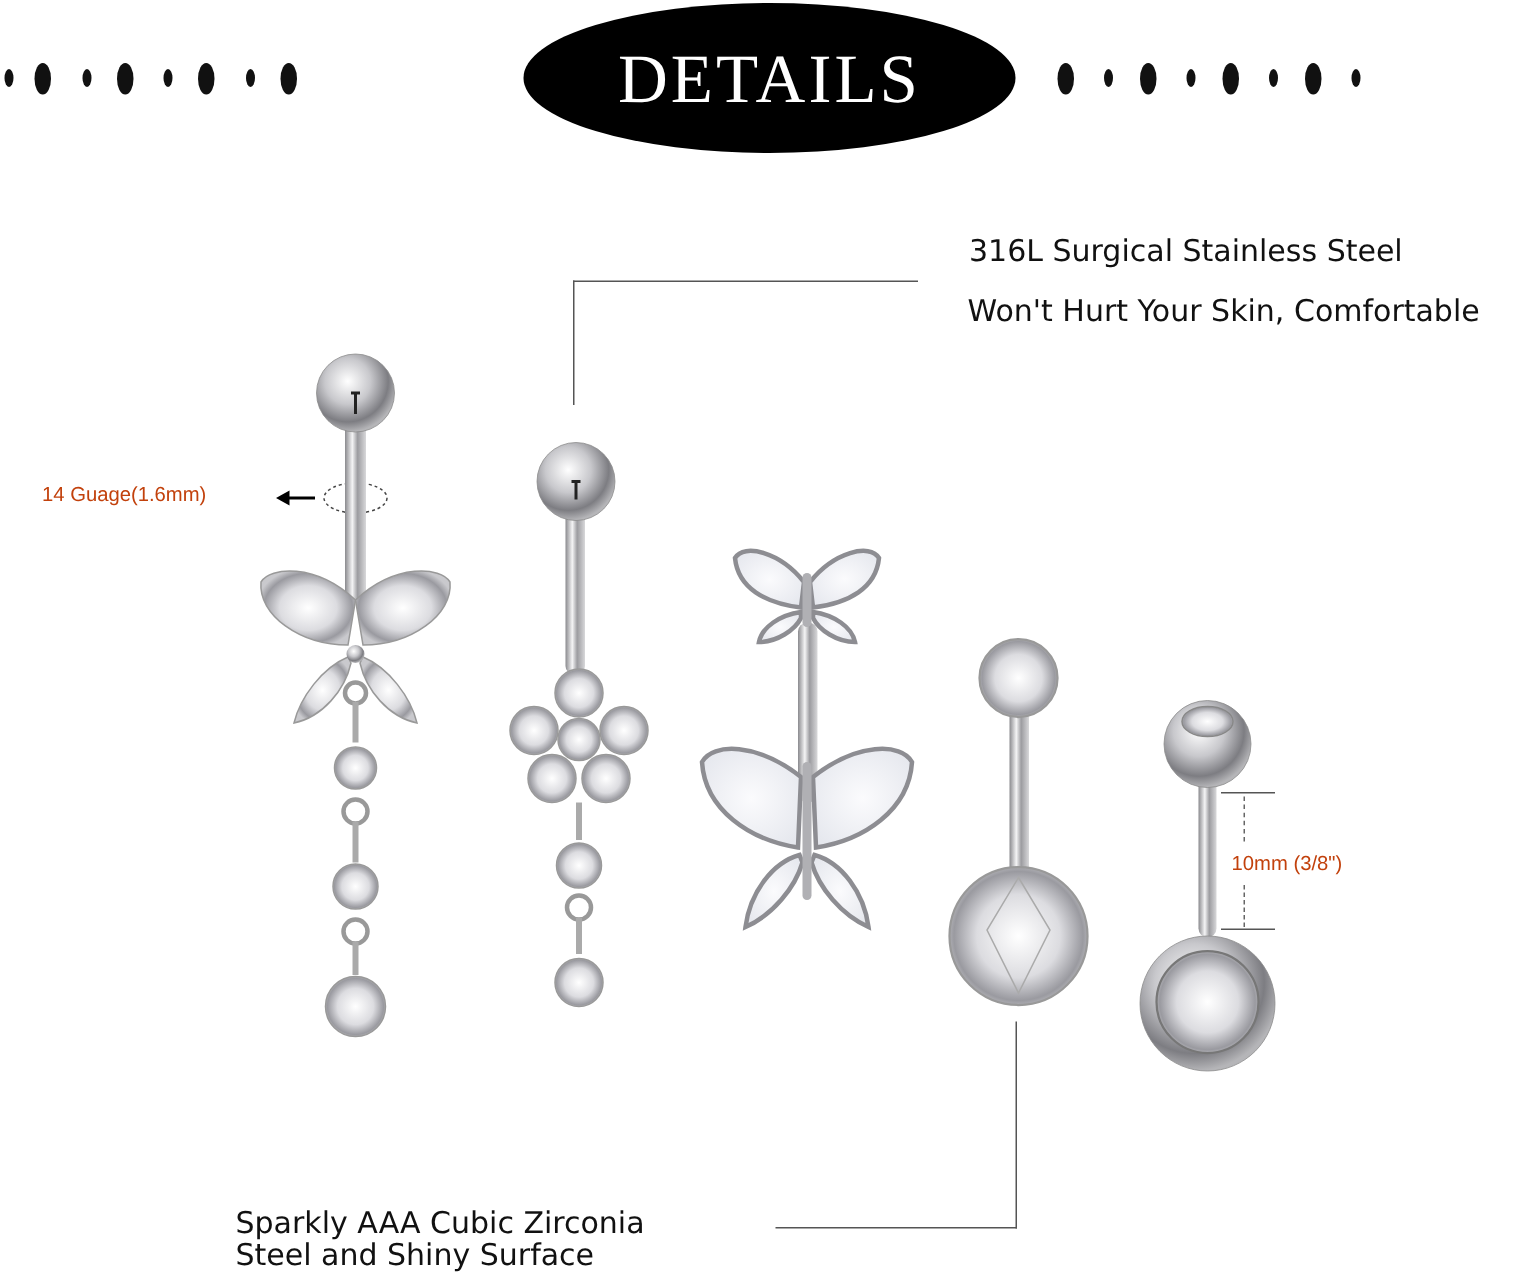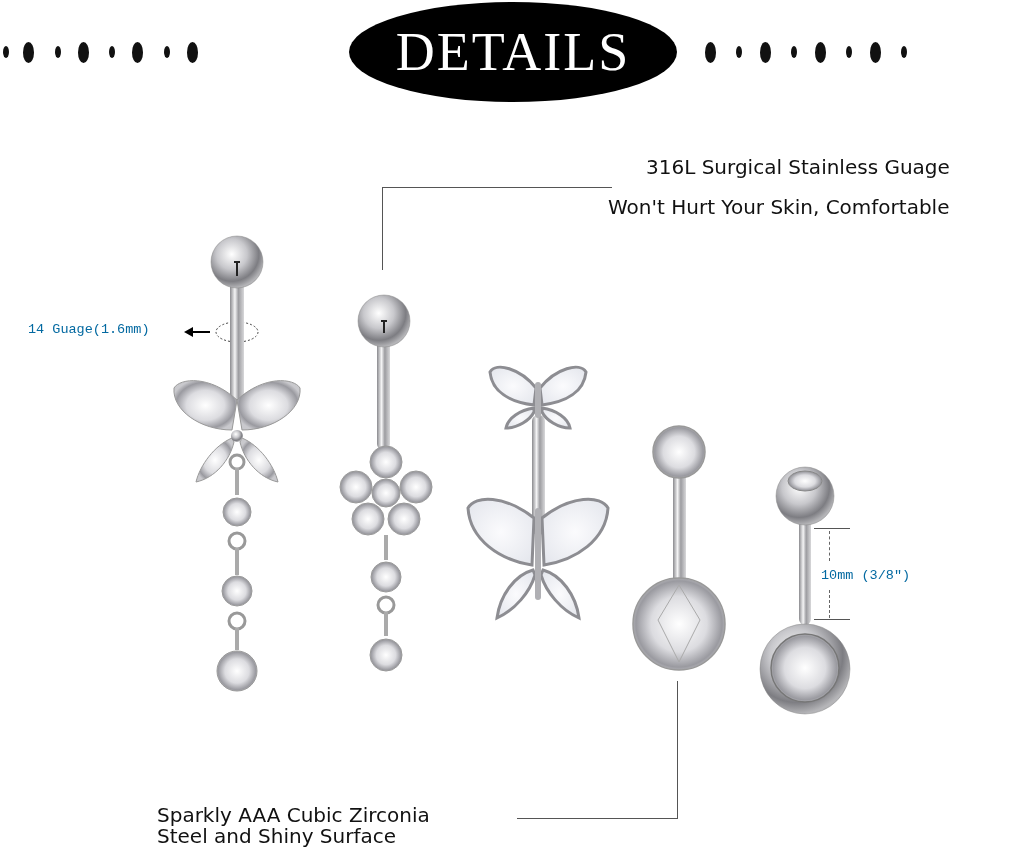--- a/index.html
+++ b/index.html
@@ -3,23 +3,23 @@
 <meta charset="utf-8">
 <style>
   html, body { margin:0; padding:0; background:#ffffff; }
   body { width:1024px; height:853px; position:relative; overflow:hidden; font-family:"DejaVu Sans", sans-serif; color:#111; }
   .abs { position:absolute; }
   .dots { position:absolute; top:41px; height:22px; display:flex; align-items:center; }
   .dot { background:#111; border-radius:50%; display:inline-block; }
   .dot.big { width:11px; height:21px; }
   .dot.small { width:6px; height:12px; }
   .badge { position:absolute; left:349px; top:2px; width:328px; height:100px; background:#000; border-radius:50%; display:flex; align-items:center; justify-content:center; }
-  .badge span { color:#fff; font-family:"Liberation Serif", serif; font-size:54px; letter-spacing:2px; }
+  .badge span { color:#fff; font-family:"Liberation Serif", serif; font-size:46px; letter-spacing:2px; }
   .caption { font-family:"DejaVu Sans", sans-serif; font-size:20px; color:#111; white-space:nowrap; }
-  .small-cap { font-family:Liberation Mono, monospace; font-size:13.5px; color:#0369a1; white-space:nowrap; }
+  .small-cap { font-family:Liberation Sans, sans-serif; font-size:13.5px; color:#c2410c; white-space:nowrap; }
   .line-h { position:absolute; height:1px; background:#555; }
   .line-v { position:absolute; width:1px; background:#555; }
   svg { position:absolute; overflow:visible; }
 </style>
 </head>
 <body>
 
 <div class="dots" style="left:3px; gap:0;">
   <span class="dot small" style="margin-left:0"></span>
   <span class="dot big" style="margin-left:14px"></span>
@@ -39,22 +39,22 @@
   <span class="dot big"></span>
   <span class="dot small" style="margin-left:20px"></span>
   <span class="dot big" style="margin-left:18px"></span>
   <span class="dot small" style="margin-left:20px"></span>
   <span class="dot big" style="margin-left:18px"></span>
   <span class="dot small" style="margin-left:20px"></span>
   <span class="dot big" style="margin-left:18px"></span>
   <span class="dot small" style="margin-left:20px"></span>
 </div>
 
-<div class="abs caption" style="left:646px; top:155px;">316L Surgical Stainless Guage</div>
-<div class="abs caption" style="left:608px; top:195px;">Won't Hurt Your Skin, Comfortable</div>
+<div class="abs caption" style="left:646px; top:155px;">316L Surgical Stainless Steel</div>
+<div class="abs caption" style="left:645px; top:195px;">Won't Hurt Your Skin, Comfortable</div>
 <div class="line-h" style="left:382px; top:187px; width:230px;"></div>
 <div class="line-v" style="left:382px; top:187px; height:83px;"></div>
 
 <div class="abs small-cap" style="left:28px; top:322px;">14 Guage(1.6mm)</div>
 <svg style="left:0; top:0;" width="1024" height="853">
   <line x1="210" y1="332" x2="190" y2="332" stroke="#000" stroke-width="2"></line>
   <polygon points="184,332 193,327 193,337" fill="#000"></polygon>
   <ellipse cx="237" cy="332" rx="21" ry="10" fill="none" stroke="#444" stroke-width="1" stroke-dasharray="2,2"></ellipse>
 </svg>
 

